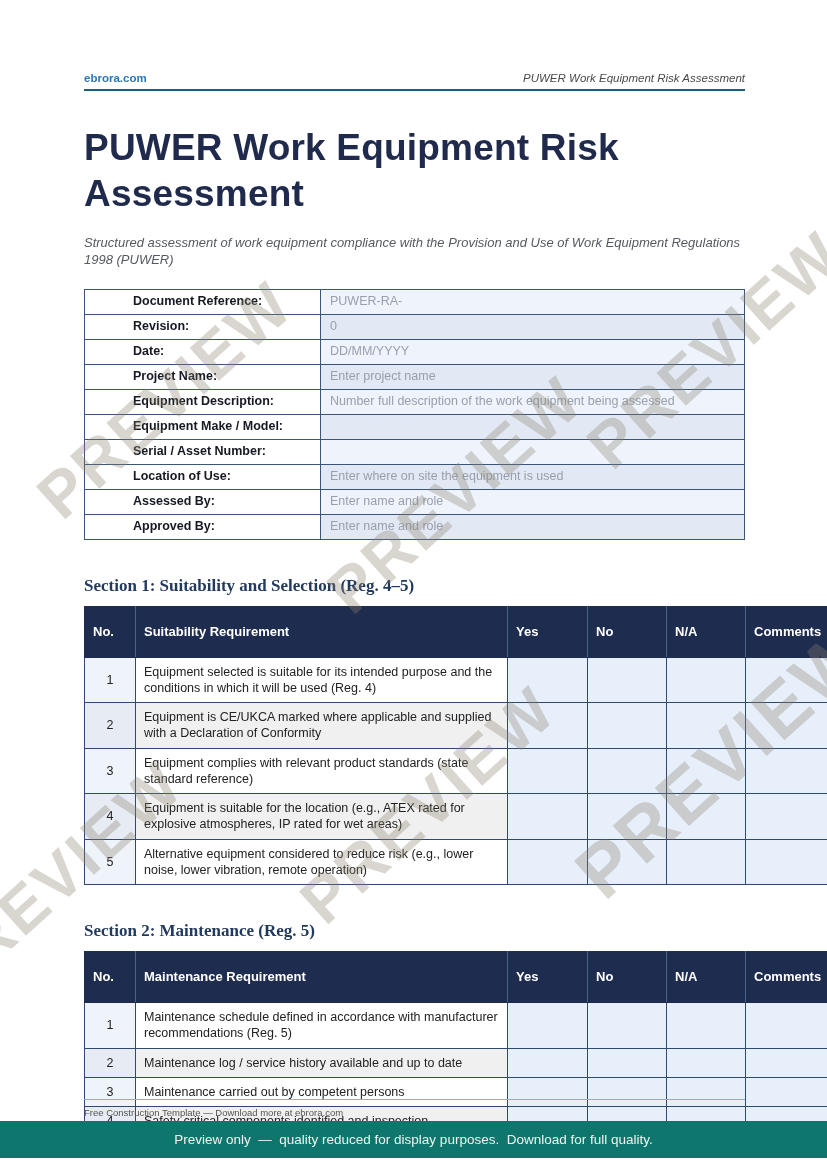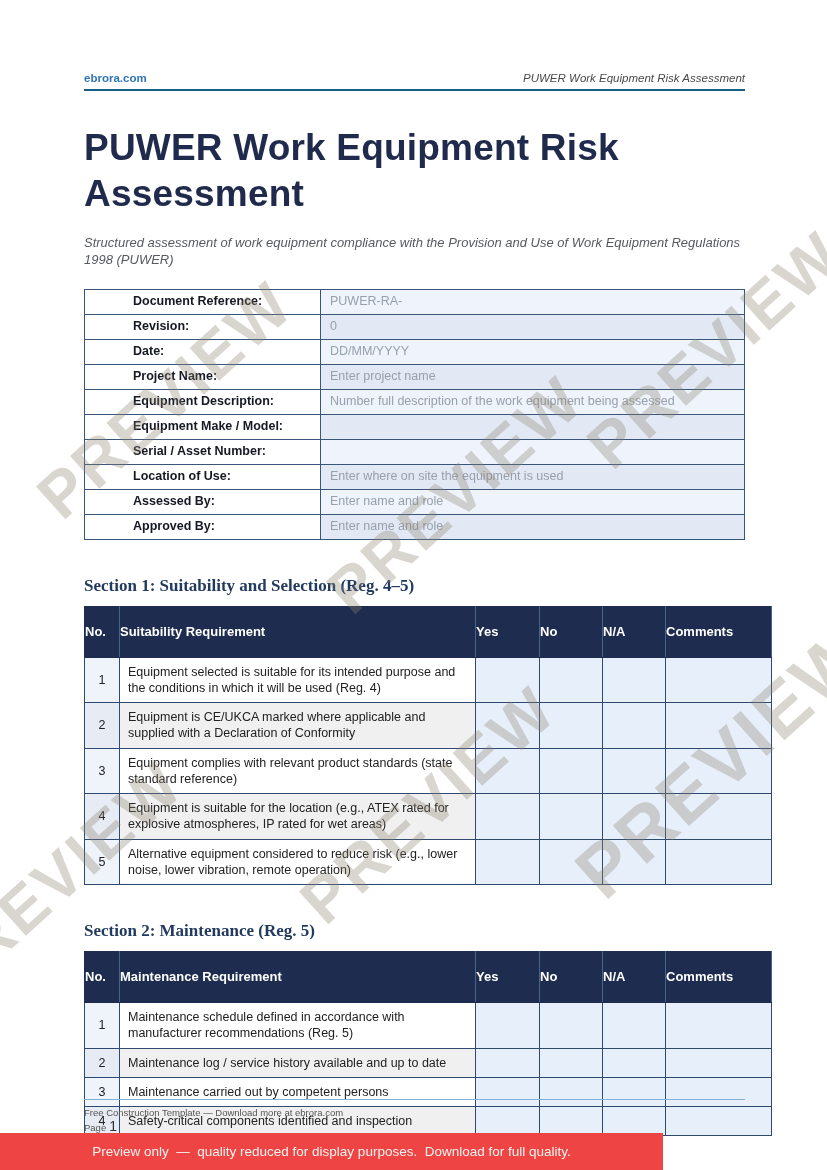--- a/index.html
+++ b/index.html
@@ -33,21 +33,21 @@
   .doc-info td.val{color:#98a0ab;}
   .doc-info tr:nth-child(odd) td.val{background:#eef3fc;}
   .doc-info tr:nth-child(even) td.val{background:#e3e9f4;}
 
   
   .section{margin-top:36px;}
   .section-heading{font-size:17px;font-weight:bold;color:#223a5e;margin:0 0 10px 0;font-family:Liberation Serif, serif;}
   .req-table{width:661px;table-layout:fixed;}
   .req-table thead th{
     background:#1e2c4f;color:#ffffff;font-size:13px;font-weight:bold;text-align:left;
-    vertical-align:middle;height:42px;padding:4px 0;border:1px solid #1e2c4f;
+    vertical-align:middle;height:42px;padding:4px 8px;border:1px solid #1e2c4f;
     border-right:1px solid #46648c;word-break:break-all;line-height:1.2;
   }
   .req-table thead th.c5{padding-right:20px;}
   .req-table td{border:1px solid #2f4a70;font-size:12.5px;line-height:1.3;padding:6px 8px;vertical-align:middle;}
   .req-table .c0{width:34px;}
   .req-table .c1{width:355px;}
   .req-table .c2{width:63px;}
   .req-table .c3{width:62px;}
   .req-table .c4{width:62px;}
   .req-table .c5{width:85px;}
@@ -60,22 +60,22 @@
   
   .doc-footer{position:absolute;left:84px;right:82px;top:1099px;z-index:1;}
   .footer-rule{border:none;border-top:1px solid #7fb3d9;margin:0;}
   .footer-row{display:flex;justify-content:space-between;align-items:baseline;margin-top:7px;flex-direction:column;}
   .footer-left{font-size:9.5px;color:#555;}
   .footer-page{font-size:9.5px;color:#555;}
   .footer-page .pg-num{font-size:14px;color:#333;margin-left:3px;}
 
   
   .preview-banner{
-    position:absolute;left:0;bottom:0;width:663px;height:37px;z-index:3;
-    background:#ef4444;color:#eef4f0;display:flex;align-items:center;justify-content:center;
+    position:absolute;left:0;bottom:12px;width:827px;height:37px;z-index:3;
+    background:#0f766e;color:#eef4f0;display:flex;align-items:center;justify-content:center;
     font-size:13.5px;white-space:pre-wrap;
   }
 
   
   .watermark-layer{position:absolute;inset:0;z-index:2;pointer-events:none;overflow:hidden;}
   .wm{
     position:absolute;transform:translate(-50%,-50%) rotate(-42deg);
     font-size:64px;font-weight:600;letter-spacing:3px;
     color:rgba(139,130,113,0.33);white-space:nowrap;
   }

